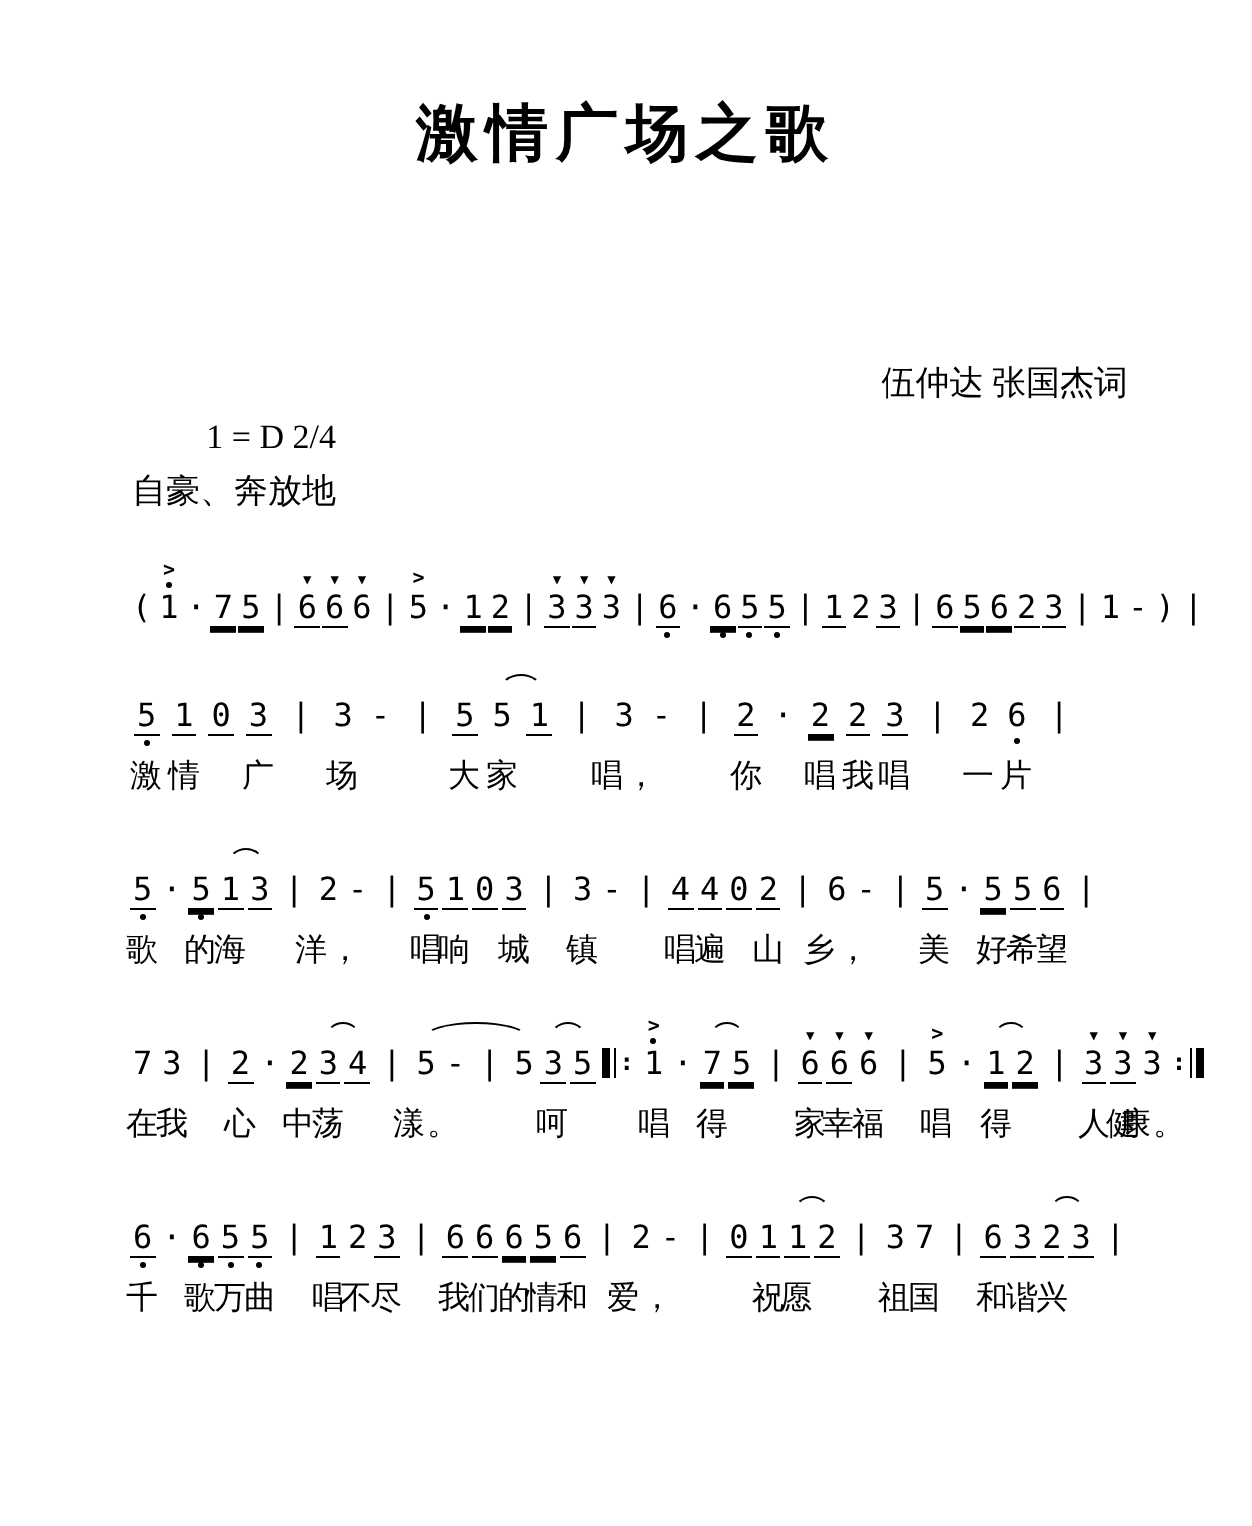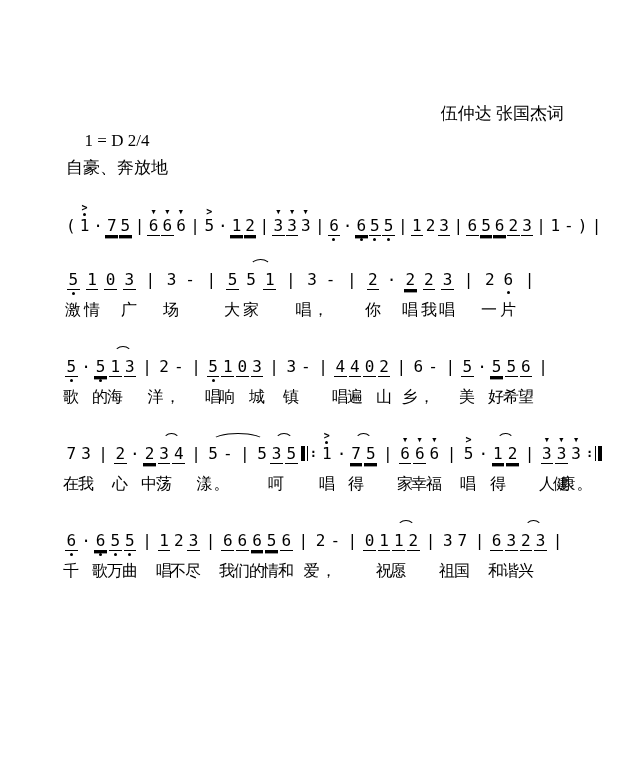--- a/index.html
+++ b/index.html
@@ -3,21 +3,21 @@
 <meta charset="utf-8">
 <style>
   html,body{margin:0;padding:0;background:#ffffff;}
   body{width:626px;height:763px;overflow:hidden;color:#000;
        font-family:"Liberation Serif","DejaVu Serif",serif;}
   .page{width:626px;box-sizing:border-box;padding-top:46px;}
   .title{text-align:center;font-size:31px;font-weight:bold;letter-spacing:4px;
          margin:0 0 36px 0;}
   .header{display:flex;justify-content:space-between;align-items:flex-end;
           padding:0 62px 0 66px;margin-bottom:16px;font-size:17px;line-height:27px;}
-  .header .left{text-align:center;margin-top:26px;}
+  .header .left{text-align:right;margin-top:26px;}
   .header .right{text-align:right;white-space:pre;}
   .score{padding:6px 20px 0 64px;}
   .music-line{margin-bottom:19px;}
   .music-line.intro{margin-bottom:13px;}
   .notes{position:relative;white-space:nowrap;height:41px;}
   .tok{display:inline-flex;flex-direction:column;align-items:center;
        vertical-align:top;margin:0 3px;
        font-family:"DejaVu Sans Mono","Liberation Mono",monospace;font-size:16px;}
   .dense .tok{margin:0 1px;}
   .xdense .tok{margin:0 0.5px;}
@@ -43,20 +43,21 @@
        border:1.4px solid transparent;border-top-color:#000;border-bottom:none;
        border-radius:50% 50% 0 0/100% 100% 0 0;}
   .lyrics{position:relative;height:25px;font-size:16px;margin-top:2px;}
   .lyrics span{position:absolute;top:0;white-space:nowrap;transform:translateX(-50%);
                letter-spacing:1px;}
 </style>
 </head>
 <body>
 
 <div class="page">
+  <h1 class="title">激情广场之歌</h1>
 
   <div class="header">
     <div class="left">
       <div>1 = D   2/4</div>
       <div>自豪、奔放地</div>
     </div>
     <div class="right">
       <div>伍仲达 张国杰词</div>
     </div>
   </div>

